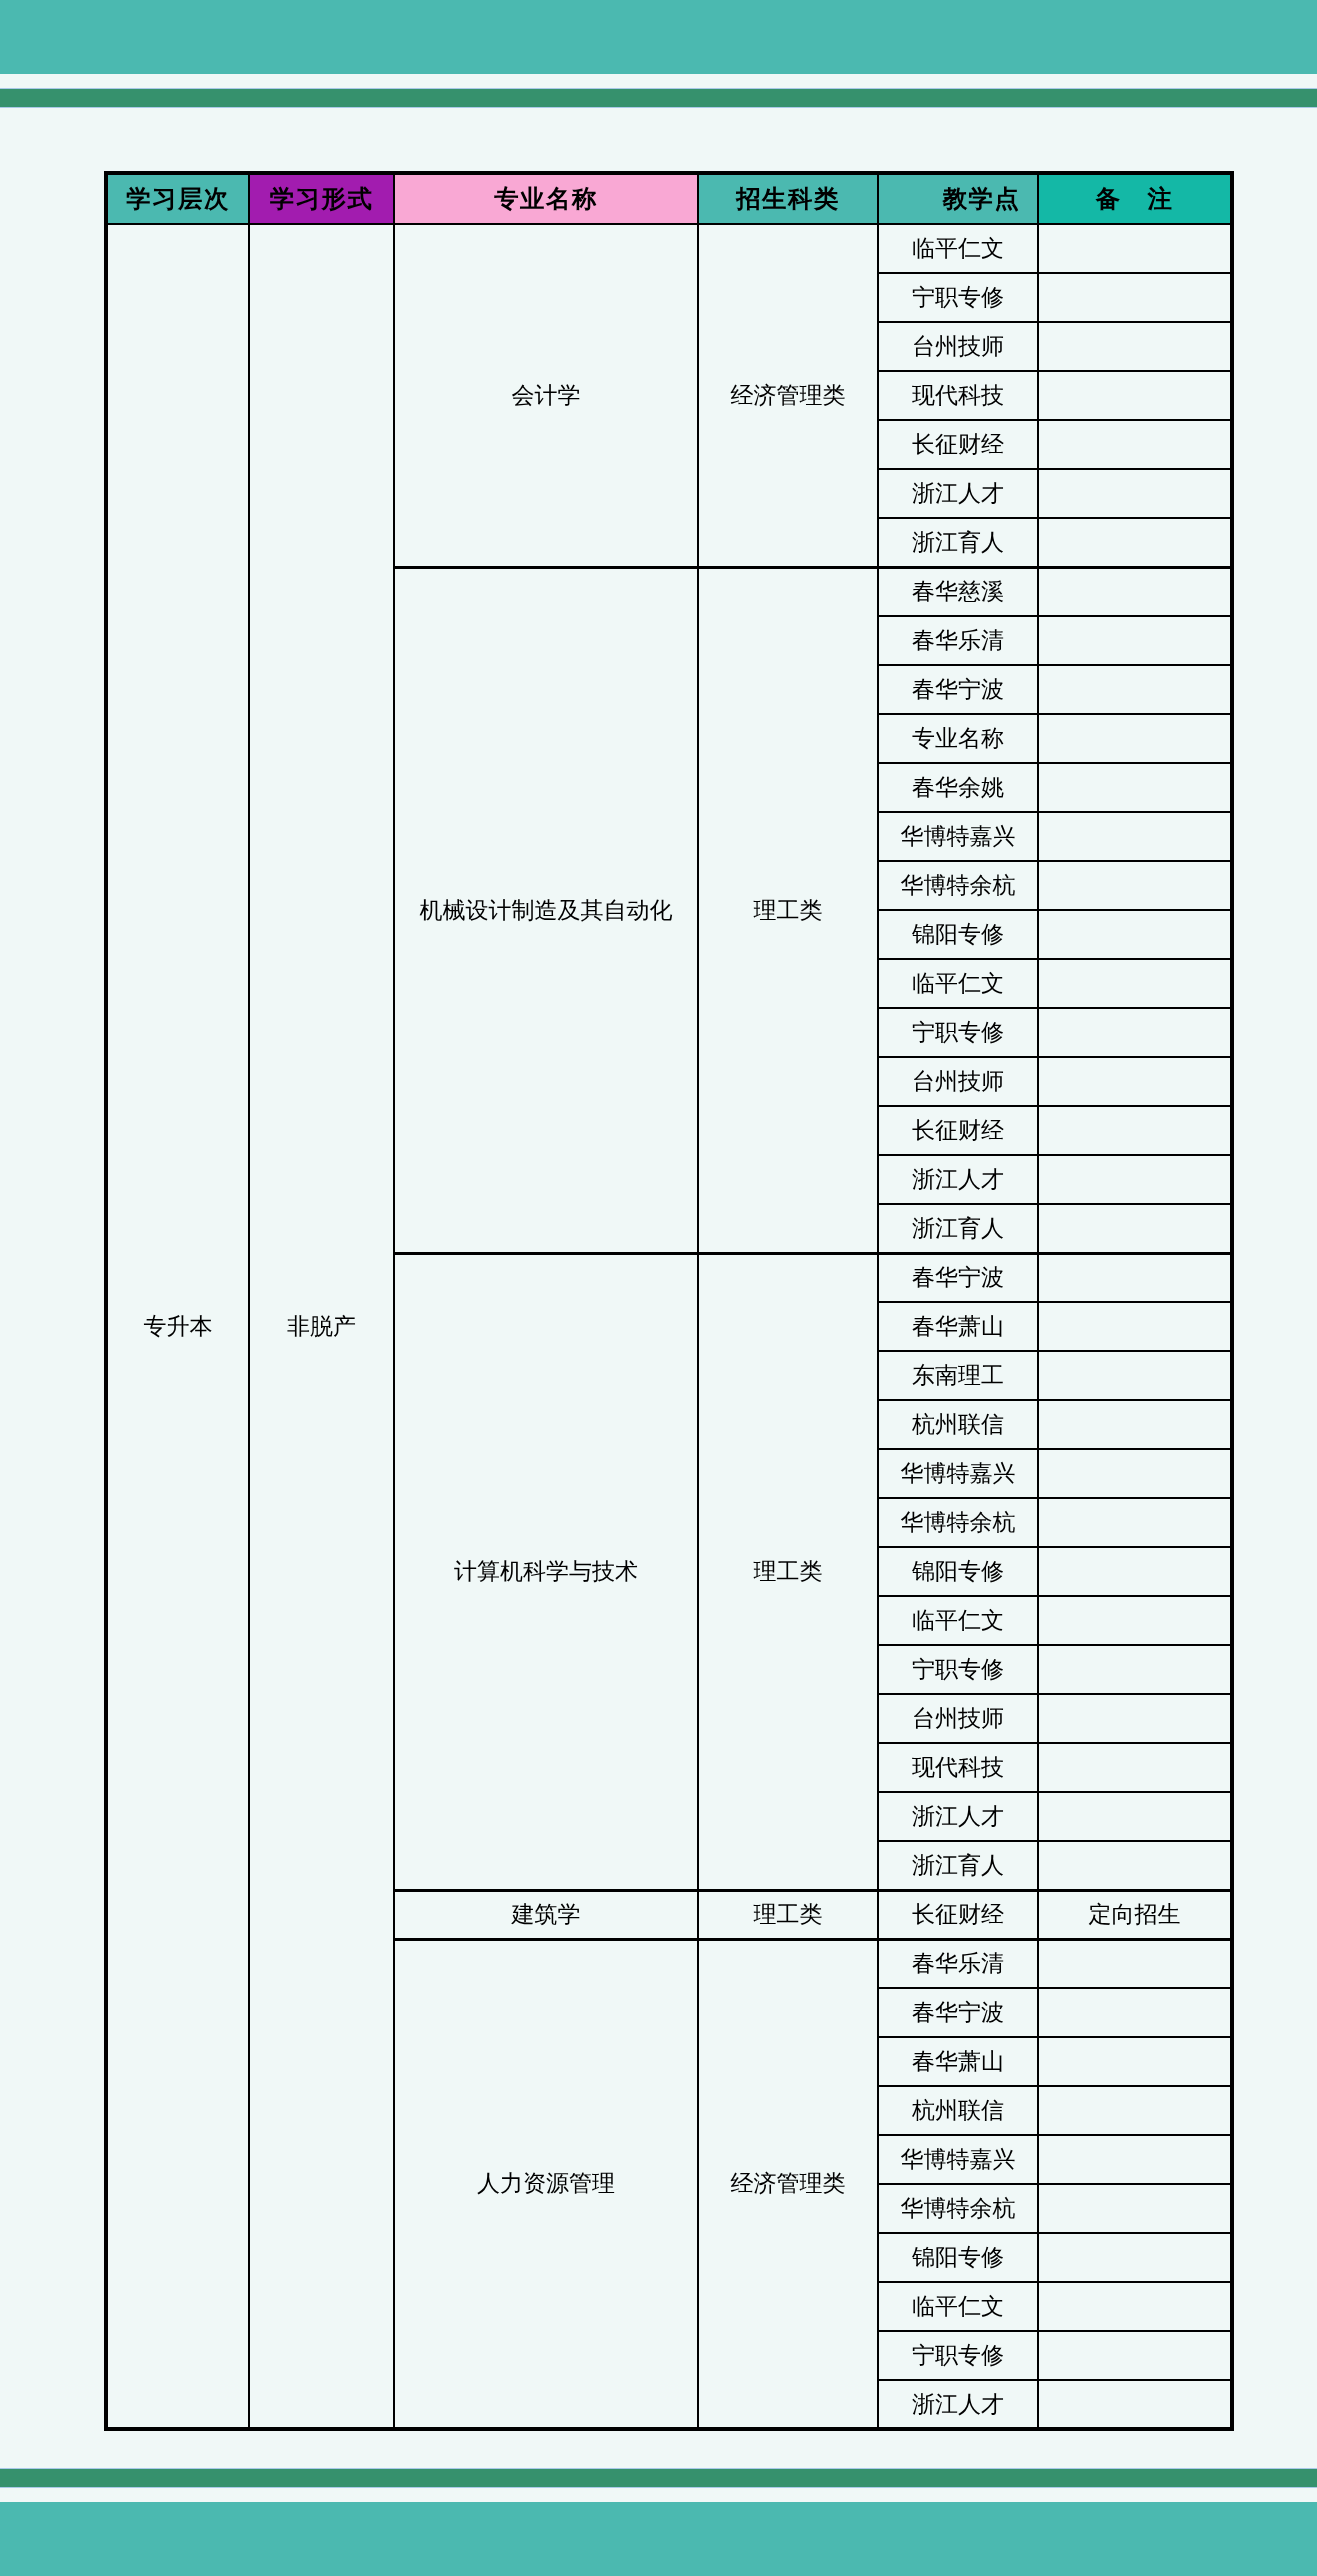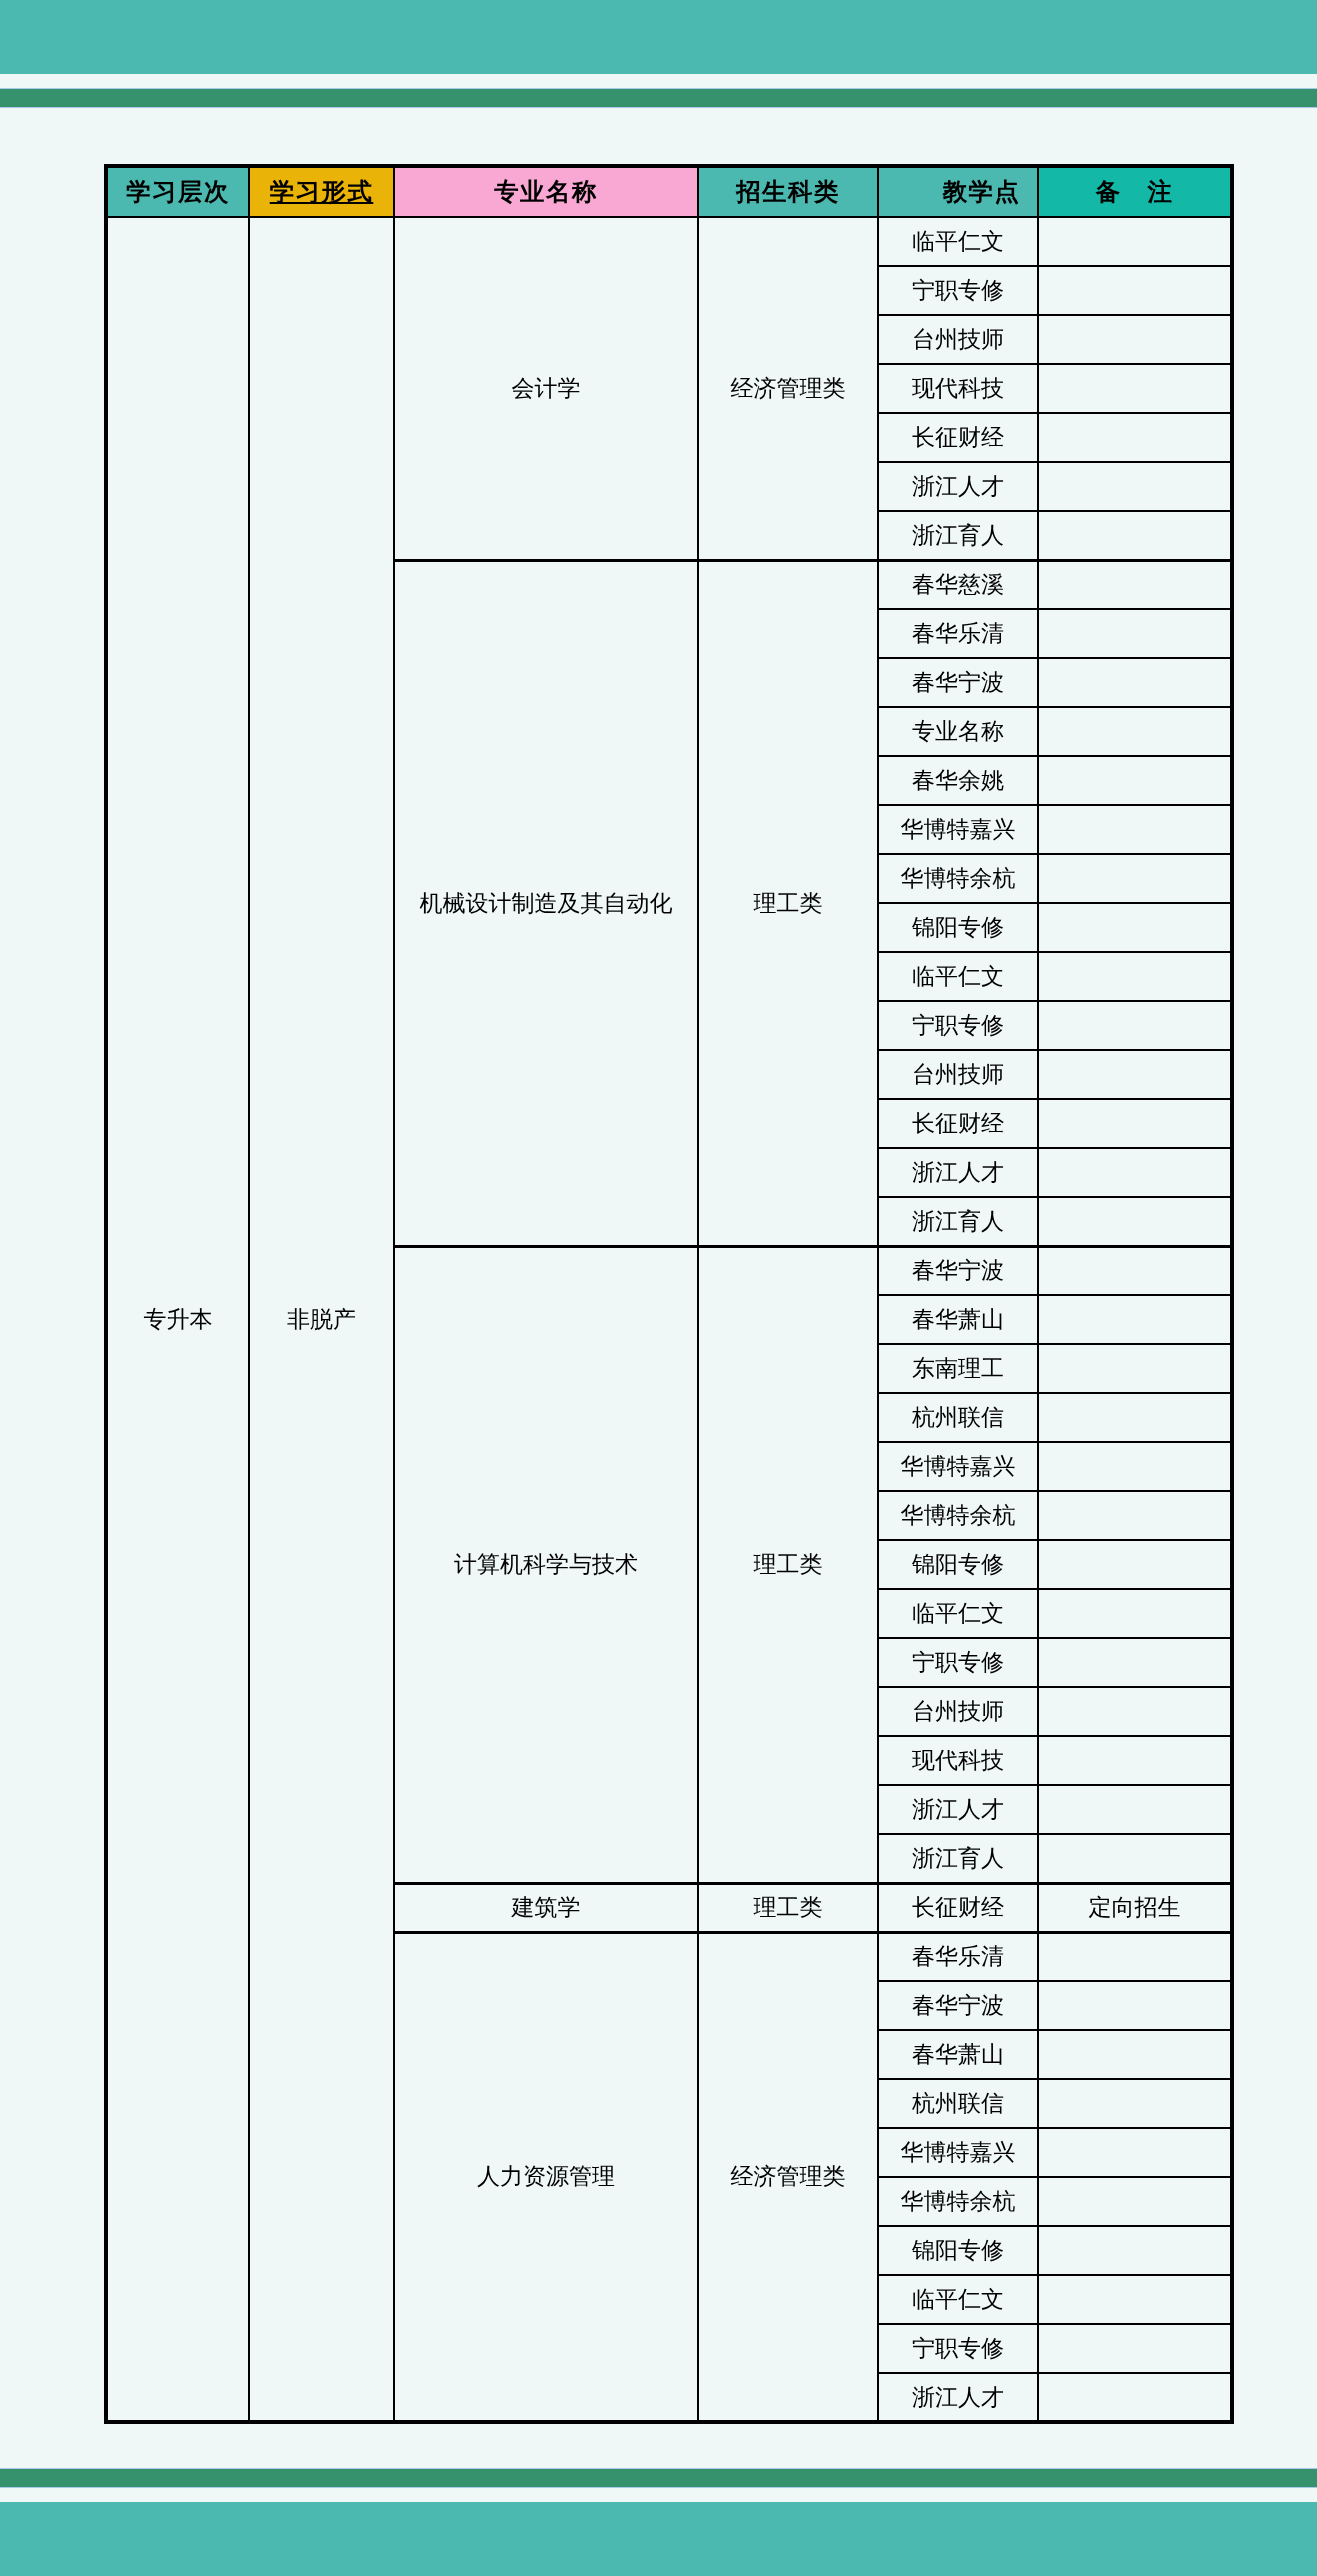--- a/index.html
+++ b/index.html
@@ -9,21 +9,21 @@
     font-family:"Liberation Sans","DejaVu Sans",sans-serif;
     color:#000;
   }
   .band{position:absolute;left:0;width:1318px;}
   .band-teal-top{top:0;height:74px;}
   .band-green-top{top:88px;height:20px;border-top:1.5px solid #a9c9e7;border-bottom:1.5px solid #a9c9e7;box-sizing:border-box;}
   .band-green-bottom{top:2468px;height:20px;border-top:1.5px solid #a9c9e7;border-bottom:1.5px solid #a9c9e7;box-sizing:border-box;}
   .band-teal-bottom{top:2502px;height:74px;}
 
   table.sched{
-    position:absolute;left:104px;top:164px;
+    position:absolute;left:104px;top:171px;
     border-collapse:collapse;table-layout:fixed;
     width:1126px;
     border:4.6px solid #000;
     background:#f0f8f7;
   }
   table.sched th, table.sched td{
     border:2.3px solid #000;
     text-align:center;vertical-align:middle;
     padding:0;overflow:hidden;
   }
@@ -52,21 +52,21 @@
     <col class="w-level">
       <col class="w-form">
       <col class="w-major">
     <col class="w-cat">
       <col class="w-site">
       <col class="w-remark">
   </colgroup>
   <thead>
     <tr>
       <th style="background: rgb(75, 185, 176);">学习层次</th>
-      <th style="background: #eab308; text-decoration: underline;">学习形式</th>
+      <th style="background: #a21caf;">学习形式</th>
       <th style="background: #f9a8d4;">专业名称</th>
       <th style="background: rgb(75, 185, 176); margin-left: 9px;">招生科类</th>
       <th style="background: rgb(75, 185, 176); padding-left: 47px;">教学点</th>
       <th style="background: #14b8a6;">备　注</th>
     </tr>
   </thead>
   <tbody>
       <tr>
         <td rowspan="45">专升本</td>
         <td rowspan="45">非脱产</td>

